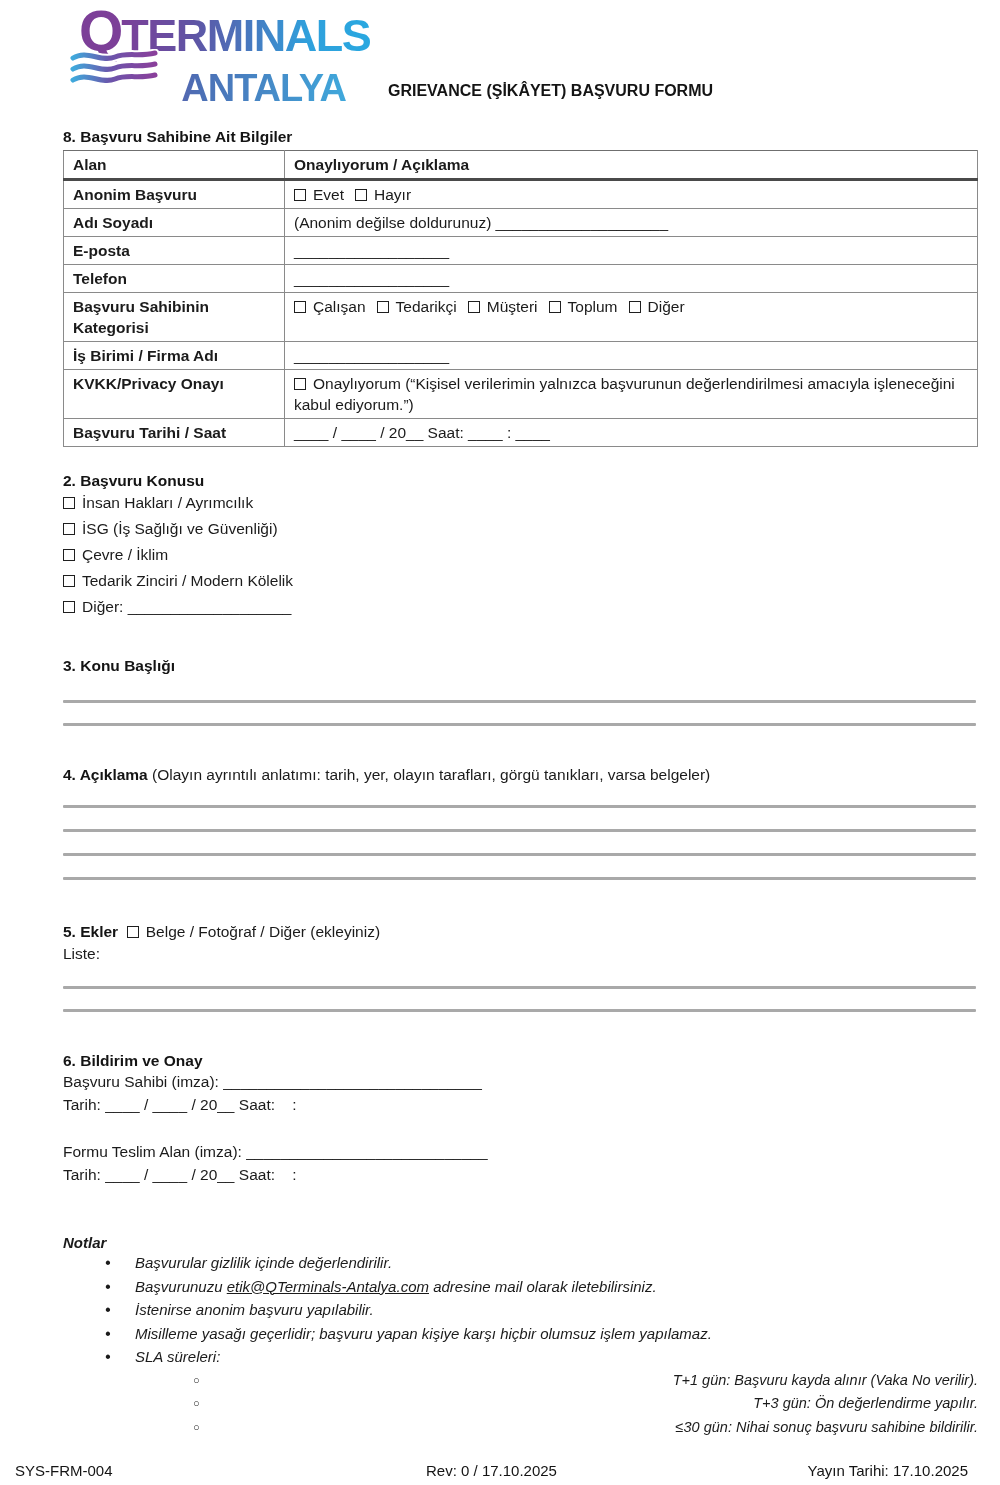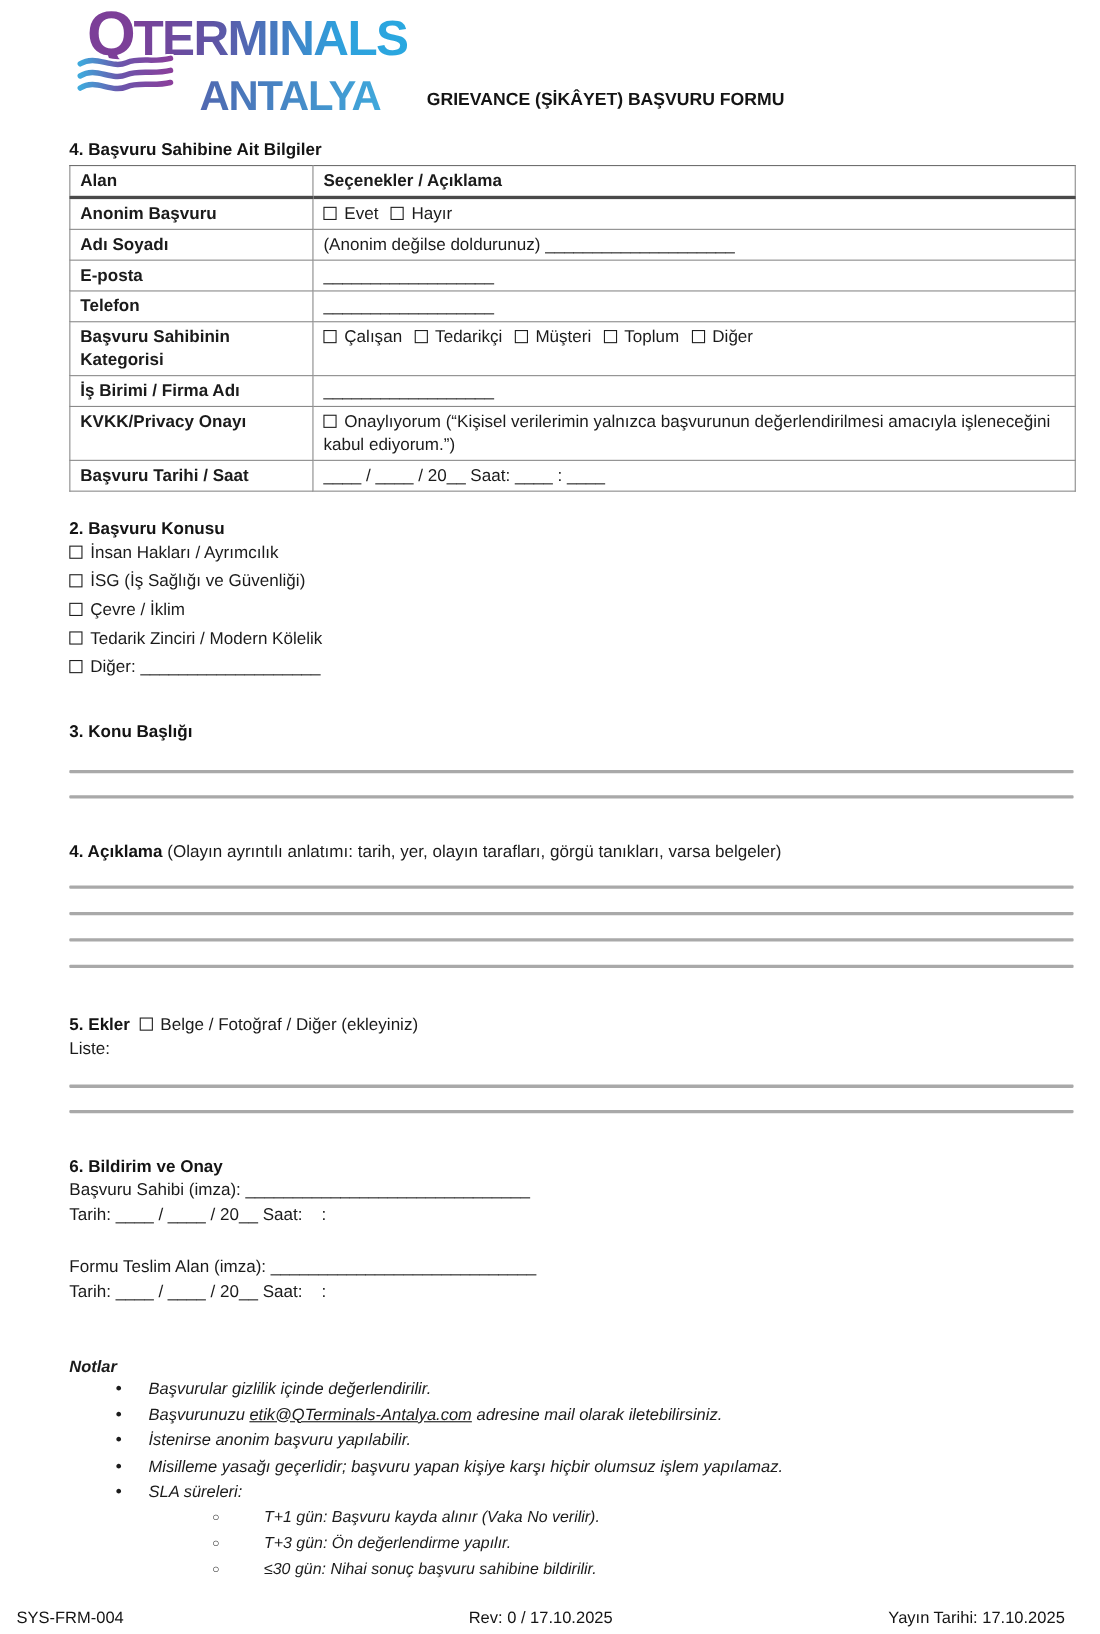--- a/index.html
+++ b/index.html
@@ -90,21 +90,21 @@
   
   .sec6 { margin-top: 40px; }
   .sec6 .sig-line { font-size: 15.5px; line-height: 23px; }
   .sec6 .gap { height: 24px; }
 
   
   .notes { margin-top: 48px; font-style: italic; }
   .notes-heading { font-size: 15px; font-weight: 700; }
   .note-b1 { position: relative; font-size: 15px; line-height: 23.5px; padding-left: 72px; }
   .note-b1::before { content: "•"; position: absolute; left: 42px; font-size: 16px; }
-  .note-b2 { position: relative; font-size: 14.5px; line-height: 23.5px; padding-left: 177px; }
+  .note-b2 { position: relative; font-size: 14.5px; line-height: 23.5px; padding-left: 177px; text-align: right; }
   .note-b2::before { content: "○"; position: absolute; left: 130px; font-size: 11px; }
   .notes .email { text-decoration: underline; text-align: center; }
 
   
   .footer {
     position: absolute; left: 15px; right: 32px; bottom: 6px;
     display: flex; align-items: baseline;
     font-size: 15px; color: #141414; gap: 24px;
   }
   .footer > div { flex: 1; }
@@ -135,26 +135,26 @@
           <path d="M4,20 C18,11 32,25 46,19 C58,14 70,19 86,15" stroke="url(#wg)" stroke-width="5"></path>
           <path d="M4,31 C18,22 32,36 46,30 C58,25 70,30 86,26" stroke="#ffffff" stroke-width="9"></path>
           <path d="M4,31 C18,22 32,36 46,30 C58,25 70,30 86,26" stroke="url(#wg)" stroke-width="5"></path>
         </g>
       </svg>
     </div>
     <div class="doc-title">GRIEVANCE (ŞİKÂYET) BAŞVURU FORMU</div>
   </div>
 
   <div class="sec1">
-    <div class="sec-heading">4. Başvuru Sahibine Ait Bilgiler</div>
+    <div class="sec-heading">8. Başvuru Sahibine Ait Bilgiler</div>
     <table class="form-table">
       <thead>
         <tr>
           <th style="width:221px">Alan</th>
-          <th>Seçenekler / Açıklama</th>
+          <th>Onaylıyorum / Açıklama</th>
         </tr>
       </thead>
       <tbody>
         <tr>
           <td class="lbl">Anonim Başvuru</td>
           <td>
             <span class="opt"><span class="cb"></span><span>Evet</span></span><span class="opt"><span class="cb"></span><span>Hayır</span></span>
           </td>
         </tr>
         <tr>

